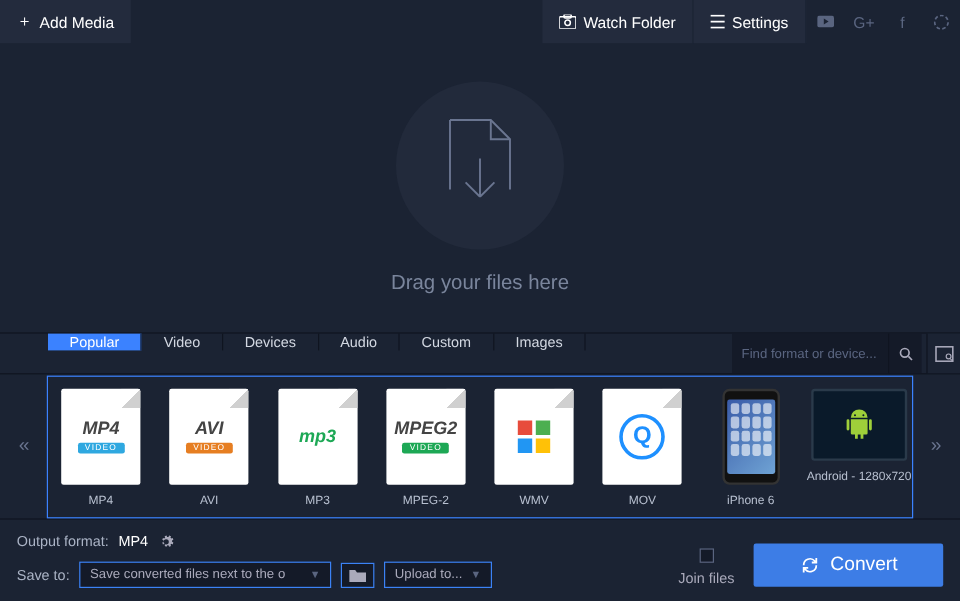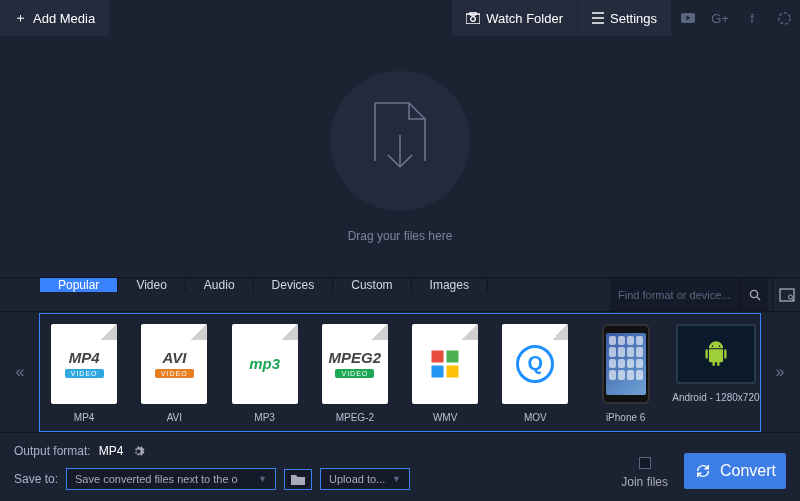--- a/index.html
+++ b/index.html
@@ -3,21 +3,21 @@
 <meta charset="utf-8">
 <style>
 * { margin:0; padding:0; box-sizing:border-box; font-family:"Segoe UI",Arial,sans-serif; }
 body { width:800px; height:501px; background:#1b2333; overflow:hidden; color:#aab; font-size:12px; }
 .topbar { height:36px; display:flex; align-items:stretch; }
 .topbar .btn { display:flex; align-items:center; gap:6px; padding:0 14px; background:#232b3d; color:#fff; font-size:13px; cursor:pointer; border-right:1px solid #1b2333; }
 .topbar .spacer { flex:1; }
 .topbar .iconbtn { display:flex; align-items:center; justify-content:center; width:32px; color:#5a6580; cursor:pointer; font-size:13px; }
 .dropzone { height:241px; display:flex; flex-direction:column; align-items:center; justify-content:center; gap:18px; }
 .drop-icon { width:140px; height:140px; border-radius:50%; background:#222a3b; display:flex; align-items:center; justify-content:center; }
-.dropzone .msg { color:#7a859c; font-size:12px; }
+.dropzone .msg { color:#7a859c; font-size:17px; }
 .tabs-row { height:35px; display:flex; align-items:stretch; padding-left:40px; border-top:1px solid #0f1420; border-bottom:1px solid #0f1420; background:#1b2333; }
 .tab { display:flex; align-items:center; padding:0 18px; color:#d3d8e2; font-size:12px; cursor:pointer; border-right:1px solid #0f1420; }
 .tab.active { background:#3b82ff; color:#fff; }
 .tabs-row .search-wrap { margin-left:auto; display:flex; align-items:stretch; }
 .search-wrap input { width:130px; background:#141a28; border:none; color:#aab; padding:0 8px; font-size:11px; outline:none; }
 .search-wrap input::placeholder { color:#5a6580; }
 .search-wrap .sbtn { width:28px; background:#141a28; display:flex; align-items:center; justify-content:center; color:#aab; cursor:pointer; border-left:1px solid #0f1420; }
 .strip { height:120px; display:flex; align-items:center; }
 .nav { width:40px; display:flex; align-items:center; justify-content:center; color:#6a7590; font-size:16px; cursor:pointer; }
 .presets { flex:1; display:flex; gap:2px; padding:6px 0; outline:1px solid #3b82ff; }
@@ -29,21 +29,21 @@
 .preset .pname { font-size:10px; color:#b8c0d0; margin-top:2px; text-align:center; }
 .device-thumb { width:66px; height:80px; border-radius:4px; display:flex; align-items:center; justify-content:center; }
 .bottombar { height:69px; border-top:1px solid #0f1420; display:flex; padding:8px 14px 8px 14px; gap:20px; }
 .bottom-left { flex:1; display:flex; flex-direction:column; gap:10px; justify-content:center; }
 .row { display:flex; align-items:center; gap:8px; color:#aab3c5; font-size:12px; }
 .select { background:#141a28; border:1px solid #3b82f6; padding:4px 8px; color:#aab; font-size:11px; display:flex; align-items:center; gap:6px; cursor:pointer; }
 .select .chev { margin-left:auto; color:#5a6580; font-size:9px; }
 .bottom-right { display:flex; align-items:flex-end; gap:16px; padding-bottom:4px; }
 .check { display:flex; align-items:center; gap:6px; color:#aab; font-size:12px; cursor:pointer;flex-direction:column; }
 .check .box { width:12px; height:12px; border:1px solid #5a6580; background:#141a28; }
-.convert { height:36px; padding:0 10px; background:#3d7de6; color:#fff; display:flex; align-items:center; gap:8px; font-size:16px; border-radius:2px; cursor:pointer; }
+.convert { height:36px; padding:0 38px; background:#3d7de6; color:#fff; display:flex; align-items:center; gap:8px; font-size:16px; border-radius:2px; cursor:pointer; }
 .gear { width:14px; height:14px; display:inline-flex; align-items:center; justify-content:center; color:#aab; cursor:pointer; }
 svg { display:block; }
 </style>
 </head>
 <body>
 
 <div class="topbar">
   <div class="btn">
     <span>＋</span>
     <span>Add Media</span>
@@ -91,22 +91,22 @@
       <path d="M31 34v32M31 66l-12-12M31 66l12-12" fill="none" stroke="#6a7590" stroke-width="1.6"></path>
     </svg>
   </div>
   <div class="msg">Drag your files here</div>
 </div>
 
 <div class="tabs-row">
   <div id="tabs-container" style="display:flex;align-items:flex-start">
       <div class="tab active">Popular</div>
       <div class="tab">Video</div>
+      <div class="tab">Devices</div>
       <div class="tab">Audio</div>
-      <div class="tab">Devices</div>
       <div class="tab">Custom</div>
       <div class="tab">Images</div>
     </div>
   <div class="search-wrap">
     <input placeholder="Find format or device..." style="">
     <div class="sbtn">
       <svg width="12" height="12" viewBox="0 0 12 12">
           <circle cx="5" cy="5" r="3.6" fill="none" stroke="#aab" stroke-width="1.4"></circle>
           <path d="M8 8l3 3" stroke="#aab" stroke-width="1.4"></path>
         </svg>

